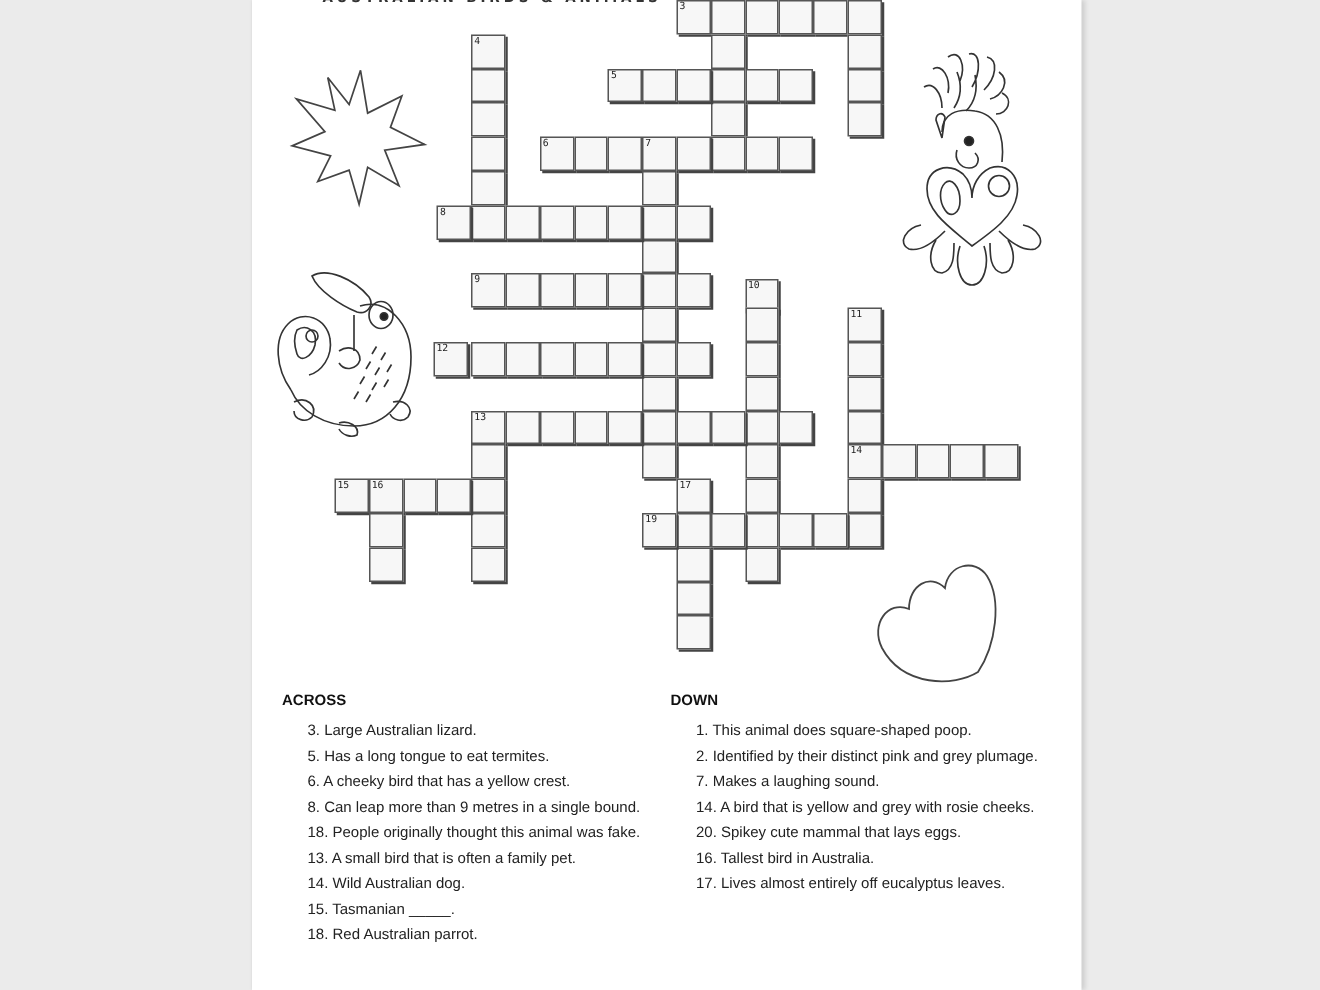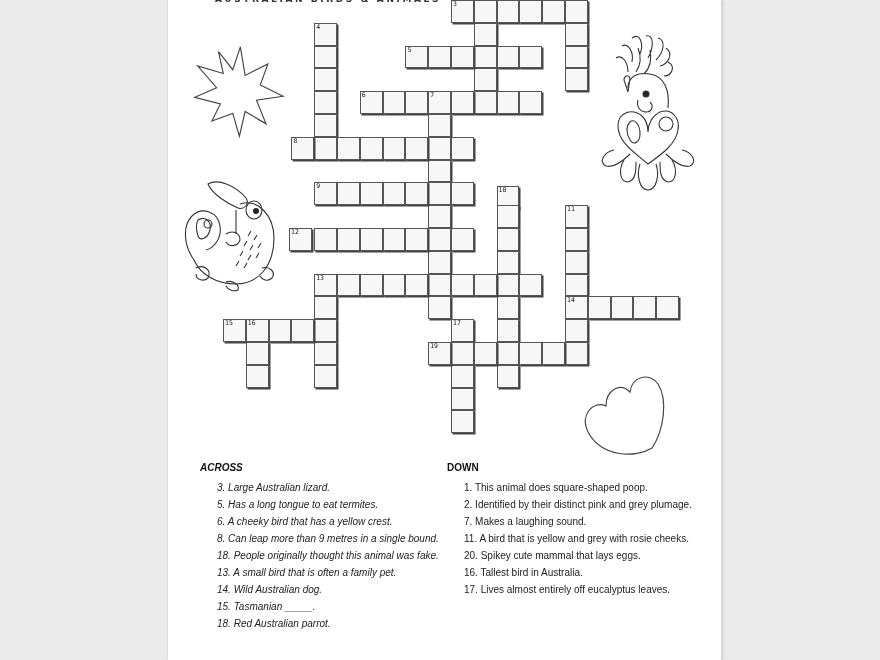--- a/index.html
+++ b/index.html
@@ -6,21 +6,21 @@
   body{width:880px;height:660px;background:#ebebeb;position:relative;overflow:hidden;font-family:"Liberation Sans",sans-serif;}
   .page{position:absolute;left:168px;top:0;width:553px;height:660px;background:#ffffff;box-shadow:2px 0 3px rgba(0,0,0,0.12), -1px 0 2px rgba(0,0,0,0.06);}
   .subtitle{position:absolute;left:215px;top:-6px;font-size:9px;font-weight:bold;letter-spacing:2.6px;color:#333;white-space:nowrap;font-family:"DejaVu Sans",sans-serif;}
   .grid{position:absolute;left:0;top:0;width:880px;height:460px;}
   .cell{position:absolute;width:22.8px;height:22.8px;box-sizing:border-box;background:#f7f7f7;border:1px solid #555;box-shadow:1.5px 1.5px 0 #444;}
   .cell .num{position:absolute;left:1px;top:0px;font-size:6.5px;line-height:7px;color:#222;font-family:"DejaVu Sans Mono",monospace;}
   .clues{position:absolute;top:462px;font-size:10px;color:#222;}
   .clues h3{margin:0 0 6px 0;font-size:10px;font-weight:bold;color:#111;}
   .clues ul{list-style:none;margin:0;padding:0 0 0 17px;}
   .clues li{height:17px;line-height:17px;white-space:nowrap;}
-  .across{left:200px;font-style:italic;}
+  .across{left:188px;}
   .down{left:447px;}
   svg.art{position:absolute;overflow:visible;}
 </style>
 </head>
 <body>
 
 <div class="page"></div>
 
 <div class="subtitle">AUSTRALIAN BIRDS &amp; ANIMALS</div>
 
@@ -223,18 +223,18 @@
     <li>18. Red Australian parrot.</li>
   </ul>
 </div>
 
 <div class="clues down">
   <h3>DOWN</h3>
   <ul>
     <li>1. This animal does square-shaped poop.</li>
     <li>2. Identified by their distinct pink and grey plumage.</li>
     <li>7. Makes a laughing sound.</li>
-    <li>11. A bird that is yellow and grey with rosie cheeks.</li>
+    <li>14. A bird that is yellow and grey with rosie cheeks.</li>
     <li>20. Spikey cute mammal that lays eggs.</li>
     <li>16. Tallest bird in Australia.</li>
     <li>17. Lives almost entirely off eucalyptus leaves.</li>
   </ul>
 </div>
 
 </body></html>

